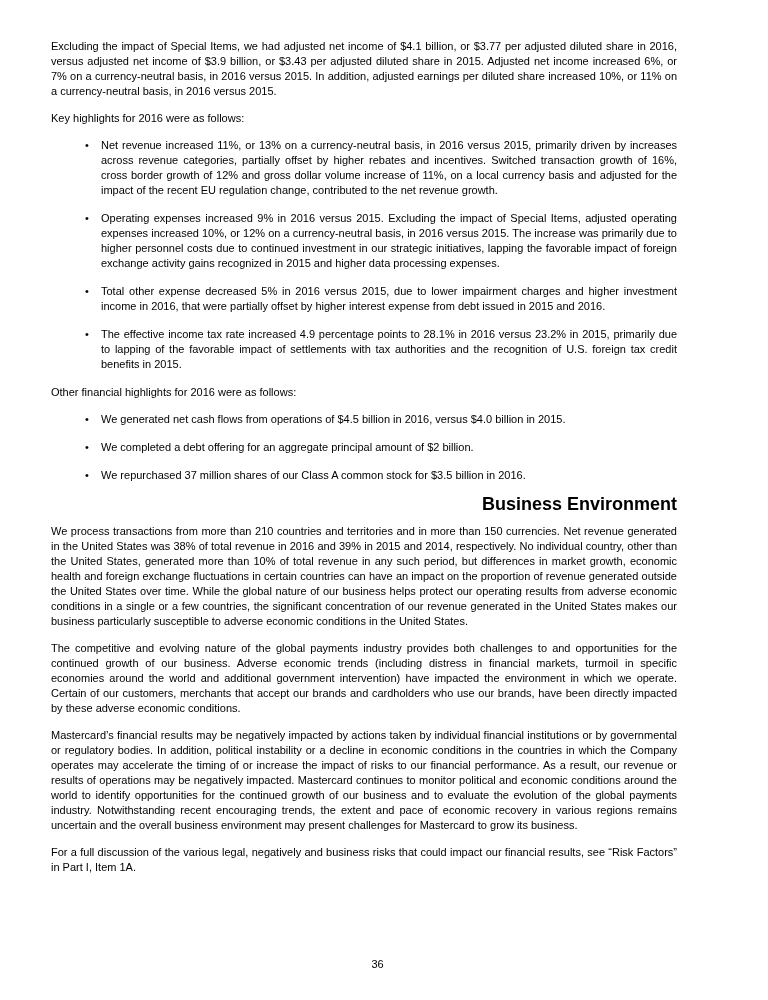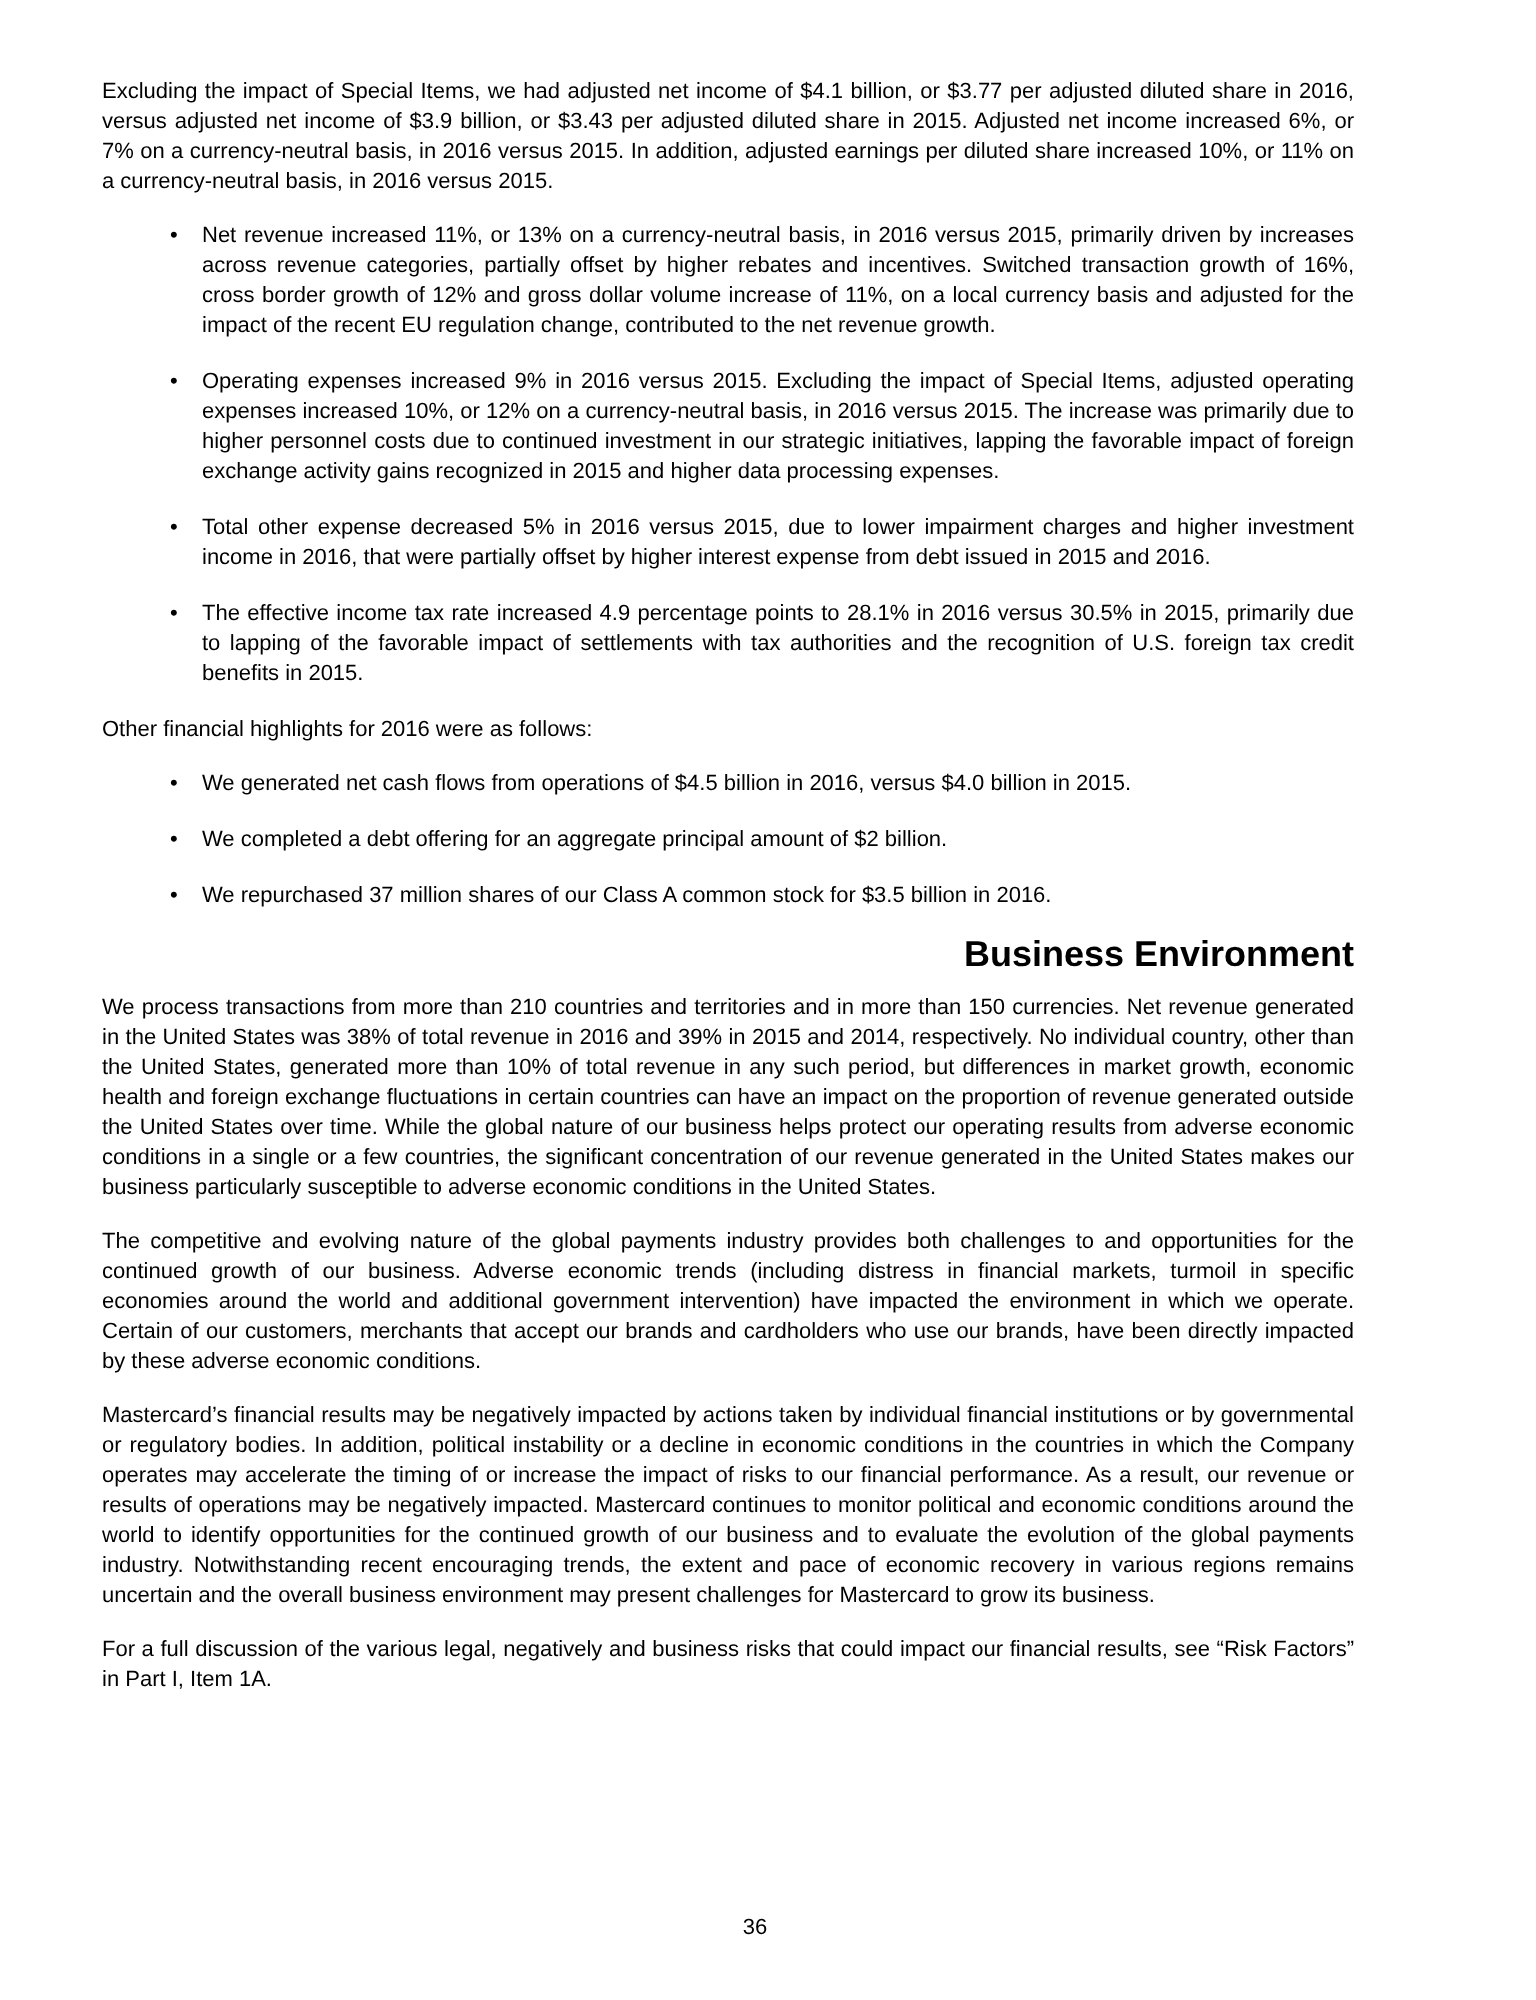--- a/index.html
+++ b/index.html
@@ -62,37 +62,38 @@
     padding-left: 27px;
   }
 </style>
 </head>
 <body>
 
 <div class="page">
 
   <p class="para">Excluding the impact of Special Items, we had adjusted net income of $4.1 billion, or $3.77 per adjusted diluted share in 2016, versus adjusted net income of $3.9 billion, or $3.43 per adjusted diluted share in 2015.  Adjusted net income increased 6%, or 7% on a currency-neutral basis, in 2016 versus 2015.  In addition, adjusted earnings per diluted share increased 10%, or 11% on a currency-neutral basis, in 2016 versus 2015.</p>
 
+  <p class="intro">Key highlights for 2016 were as follows:</p>
 
   <ul class="blist">
     <li>
       <span class="bullet">•</span>
       <span class="li-text">Net revenue increased 11%, or 13% on a currency-neutral basis, in 2016 versus 2015, primarily driven by increases across revenue categories, partially offset by higher rebates and incentives.  Switched transaction growth of 16%, cross border growth of 12% and gross dollar volume increase of 11%, on a local currency basis and adjusted for the impact of the recent EU regulation change, contributed to the net revenue growth.</span>
     </li>
     <li>
       <span class="bullet">•</span>
       <span class="li-text">Operating expenses increased 9% in 2016 versus 2015.  Excluding the impact of Special Items, adjusted operating expenses increased 10%, or 12% on a currency-neutral basis, in 2016 versus 2015.  The increase was primarily due to higher personnel costs due to continued investment in our strategic initiatives, lapping the favorable impact of foreign exchange activity gains recognized in 2015 and higher data processing expenses.</span>
     </li>
     <li>
       <span class="bullet">•</span>
       <span class="li-text">Total other expense decreased 5% in 2016 versus 2015, due to lower impairment charges and higher investment income in 2016, that were partially offset by higher interest expense from debt issued in 2015 and 2016.</span>
     </li>
     <li>
       <span class="bullet">•</span>
-      <span class="li-text">The effective income tax rate increased 4.9 percentage points to 28.1% in 2016 versus 30.5% in 2015, primarily due to lapping of the favorable impact of settlements with tax authorities and the recognition of U.S. foreign tax credit benefits in 2015.</span>
+      <span class="li-text">The effective income tax rate increased 4.9 percentage points to 28.1% in 2016 versus 23.2% in 2015, primarily due to lapping of the favorable impact of settlements with tax authorities and the recognition of U.S. foreign tax credit benefits in 2015.</span>
     </li>
   </ul>
 
   <p class="intro">Other financial highlights for 2016 were as follows:</p>
 
   <ul class="blist">
     <li>
       <span class="bullet">•</span>
       <span class="li-text">We generated net cash flows from operations of $4.5 billion in 2016, versus $4.0 billion in 2015.</span>
     </li>

